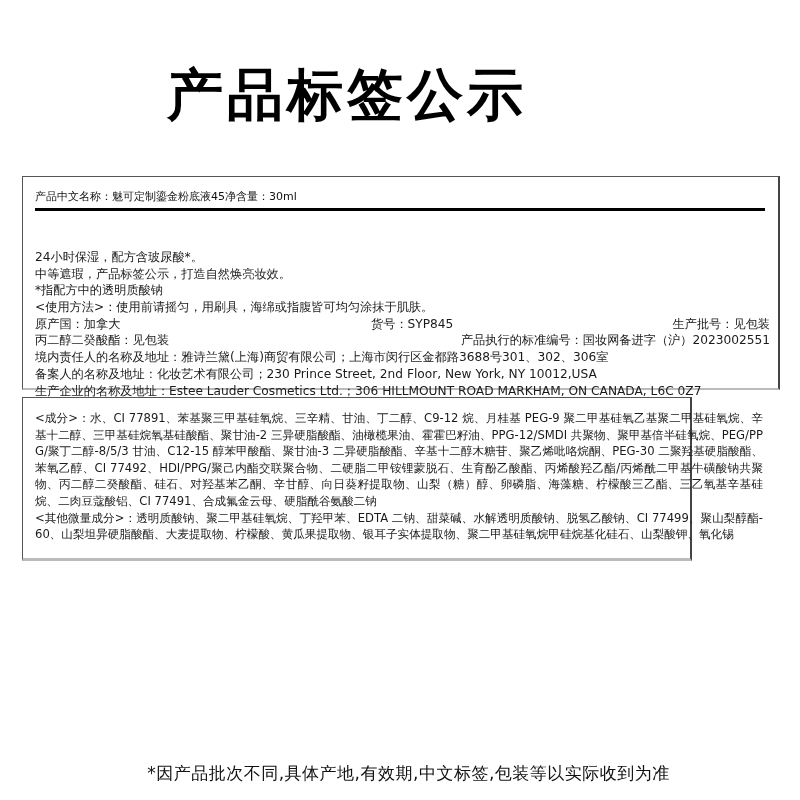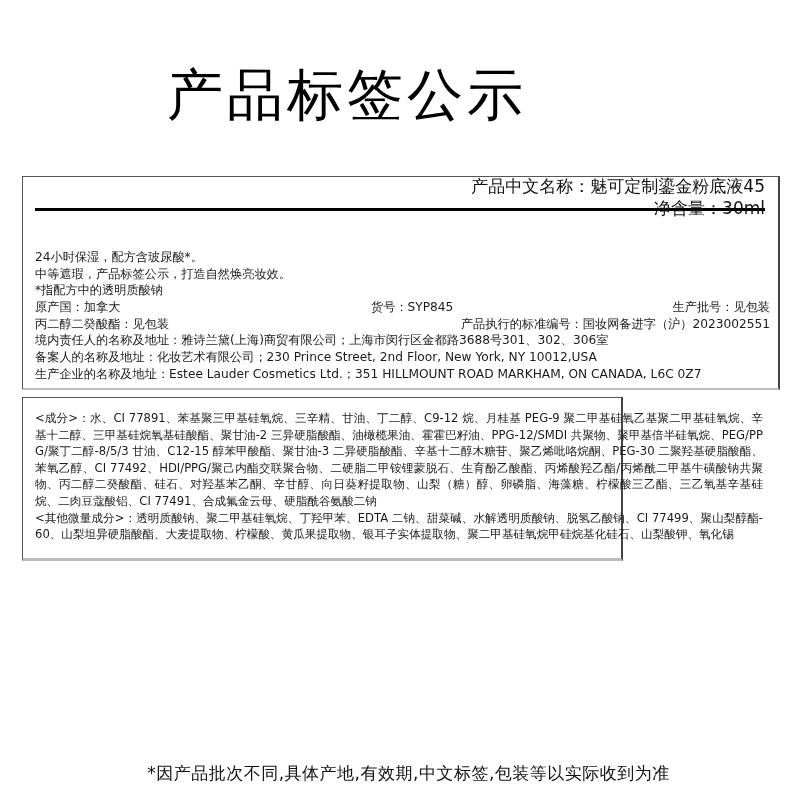--- a/index.html
+++ b/index.html
@@ -1,44 +1,44 @@
 <!DOCTYPE html>
 <html><head>
 <meta charset="utf-8">
 <style>
   * { box-sizing: border-box; margin: 0; padding: 0; }
   html, body { width: 800px; height: 800px; background: #ffffff; overflow: hidden; }
   body { position: relative; font-family: "DejaVu Sans", "Liberation Sans", sans-serif; color: #111; }
 
   .page-title {
     position: absolute; left: 0; top: 58px; width: 694px;
-    text-align: center; font-size: 56px; font-weight: normal; letter-spacing: 4px; color: #000;
+    text-align: center; font-size: 56px; font-weight: bold; letter-spacing: 4px; color: #000;
   }
 
   .label-box {
     position: absolute; left: 22px; top: 176px; width: 758px; height: 214px;
     border: 1px solid #555; border-right: 2px solid #444; border-bottom: 2px solid #bbb;
     background: #fff;
   }
   .name-row {
     position: absolute; left: 12px; top: 8px; width: 730px; height: 26px;
     border-bottom: 3px solid #000;
-    display: flex; justify-content: center; align-items: flex-end;
-    font-size: 17px; color: #111; line-height: 22px; flex-direction: column;
+    display: flex; justify-content: flex-start; align-items: flex-end;
+    font-size: 11px; color: #111; line-height: 22px;
   }
   .name-row span { white-space: nowrap; }
   .lines { position: absolute; left: 12px; top: 36px; width: 735px; margin-top: 36px; }
   .line {
     font-size: 12.2px; line-height: 16.7px; height: 16.7px; white-space: nowrap;
     color: #1a1a1a; position: relative;
   }
   .abs { position: absolute; top: 0; white-space: nowrap; }
 
   .ingredients-box {
-    position: absolute; left: 22px; top: 397px; width: 601px; height: 164px;
+    position: absolute; left: 22px; top: 397px; width: 670px; height: 164px;
     border: 1px solid #555; border-right: 2px solid #444; border-bottom: 3px solid #bbb;
     background: #fff;
     text-decoration: underline;
   }
   .ing-text {
     position: absolute; left: 12px; top: 12px; width: 728px;
     font-size: 11.6px; line-height: 16.6px; color: #1a1a1a;
     text-align: justify; word-break: break-all;
   }
   .ing-para { display: block; }
@@ -59,32 +59,33 @@
       <span>产品中文名称：</span><span>魅可定制鎏金粉底液45</span>
     </span>
     <span>
       <span>净含量：</span><span>30ml</span>
     </span>
   </div>
   <div class="lines">
     <div class="line">24小时保湿，配方含玻尿酸*。</div>
     <div class="line">中等遮瑕，产品标签公示，打造自然焕亮妆效。</div>
     <div class="line">*指配方中的透明质酸钠</div>
+    <div class="line">&lt;使用方法&gt;：使用前请摇匀，用刷具，海绵或指腹皆可均匀涂抹于肌肤。</div>
     <div class="line">
       <span class="abs" style="left:0">原产国：加拿大</span>
       <span class="abs" style="left:336px">货号：SYP845</span>
       <span class="abs" style="right:0">生产批号：见包装</span>
     </div>
     <div class="line">
       <span class="abs" style="left:0">丙二醇二癸酸酯：见包装</span>
       <span class="abs" style="right:0">产品执行的标准编号：国妆网备进字（沪）2023002551</span>
     </div>
     <div class="line">境内责任人的名称及地址：雅诗兰黛(上海)商贸有限公司；上海市闵行区金都路3688号301、302、306室</div>
     <div class="line">备案人的名称及地址：化妆艺术有限公司；230 Prince Street, 2nd Floor, New York, NY 10012,USA</div>
-    <div class="line">生产企业的名称及地址：Estee Lauder Cosmetics Ltd.；351 HILLMOUNT ROAD MARKHAM, ON CANADA, L6C 0Z7</div>
+    <div class="line">生产企业的名称及地址：Estee Lauder Cosmetics Ltd.；306 HILLMOUNT ROAD MARKHAM, ON CANADA, L6C 0Z7</div>
   </div>
 </div>
 
 <div class="ingredients-box">
   <div class="ing-text">
     <span class="ing-para">&lt;成分&gt;：水、CI 77891、苯基聚三甲基硅氧烷、三辛精、甘油、丁二醇、C9-12 烷、月桂基 PEG-9 聚二甲基硅氧乙基聚二甲基硅氧烷、辛基十二醇、三甲基硅烷氧基硅酸酯、聚甘油-2 三异硬脂酸酯、油橄榄果油、霍霍巴籽油、PPG-12/SMDI 共聚物、聚甲基倍半硅氧烷、PEG/PPG/聚丁二醇-8/5/3 甘油、C12-15 醇苯甲酸酯、聚甘油-3 二异硬脂酸酯、辛基十二醇木糖苷、聚乙烯吡咯烷酮、PEG-30 二聚羟基硬脂酸酯、苯氧乙醇、CI 77492、HDI/PPG/聚己内酯交联聚合物、二硬脂二甲铵锂蒙脱石、生育酚乙酸酯、丙烯酸羟乙酯/丙烯酰二甲基牛磺酸钠共聚物、丙二醇二癸酸酯、硅石、对羟基苯乙酮、辛甘醇、向日葵籽提取物、山梨（糖）醇、卵磷脂、海藻糖、柠檬酸三乙酯、三乙氧基辛基硅烷、二肉豆蔻酸铝、CI 77491、合成氟金云母、硬脂酰谷氨酸二钠</span>
     <span class="ing-para">&lt;其他微量成分&gt;：透明质酸钠、聚二甲基硅氧烷、丁羟甲苯、EDTA 二钠、甜菜碱、水解透明质酸钠、脱氢乙酸钠、CI 77499、聚山梨醇酯-60、山梨坦异硬脂酸酯、大麦提取物、柠檬酸、黄瓜果提取物、银耳子实体提取物、聚二甲基硅氧烷甲硅烷基化硅石、山梨酸钾、氧化锡</span>
   </div>
 </div>
 

